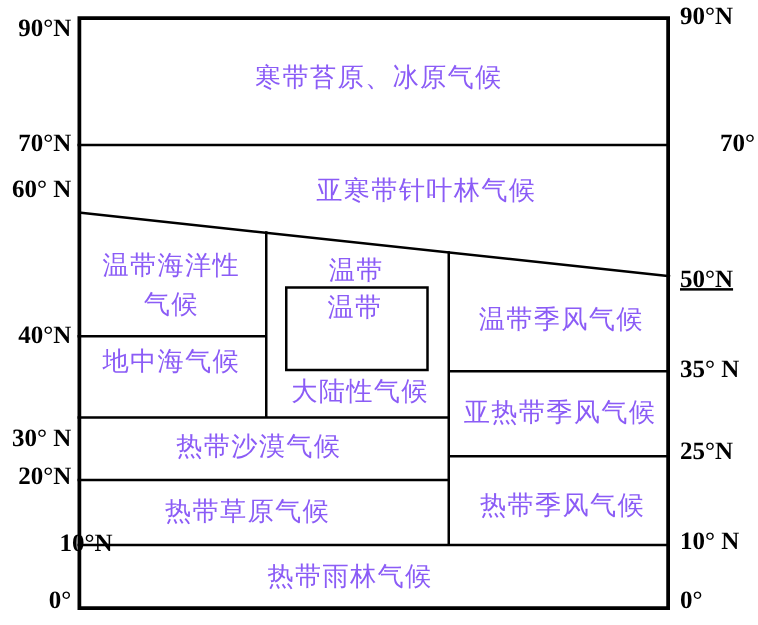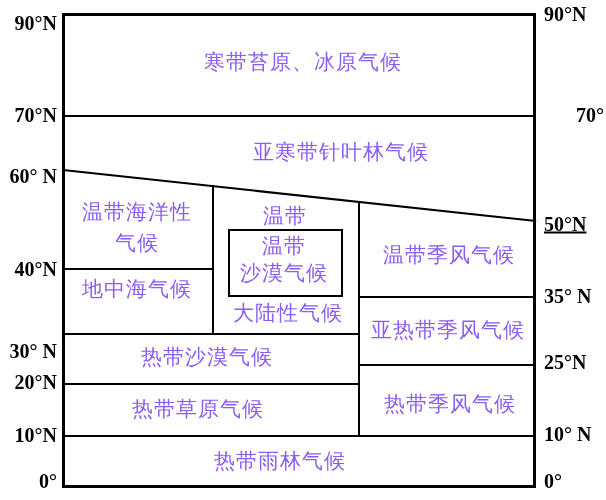--- a/index.html
+++ b/index.html
@@ -88,38 +88,37 @@
 
   <div class="zone-label" style="left:303px; top:62px;">寒带苔原、冰原气候</div>
   <div class="zone-label" style="left:305px; top:152px;margin-left:36px;">亚寒带针叶林气候</div>
 
   <div class="zone-label" style="left:137px; top:212px;">温带海洋性</div>
   <div class="zone-label" style="left:137px; top:243px;">气候</div>
   <div class="zone-label" style="left:137px; top:289px;">地中海气候</div>
 
   <div class="zone-label" style="left:285px; top:216px;">温带</div>
   <div class="zone-label" style="left:284px; top:246px;">温带</div>
-  <div class="zone-label" style="left:284px; top:273px;">沙漠气候</div>
   <div class="zone-label" style="left:288px; top:313px;">大陆性气候</div>
 
   <div class="zone-label" style="left:449px; top:255px;">温带季风气候</div>
   <div class="zone-label" style="left:448px; top:330px;">亚热带季风气候</div>
 
   <div class="zone-label" style="left:207px; top:357px;">热带沙漠气候</div>
   <div class="zone-label" style="left:198px; top:409px;">热带草原气候</div>
   <div class="zone-label" style="left:450px; top:404px;">热带季风气候</div>
   <div class="zone-label" style="left:280px; top:461px;">热带雨林气候</div>
 
   <div class="axis-label axis-left" style="top:23px;">90°N</div>
   <div class="axis-label axis-left" style="top:115px;">70°N</div>
-  <div class="axis-label axis-left" style="top:176px;">60° N</div>
+  <div class="axis-label axis-left" style="top:152px;">60° N</div>
   <div class="axis-label axis-left" style="top:269px;">40°N</div>
   <div class="axis-label axis-left" style="top:351px;">30° N</div>
   <div class="axis-label axis-left" style="top:382px;">20°N</div>
-  <div class="axis-label axis-left" style="top:435px;">10°N</div>
+  <div class="axis-label axis-left" style="top:435px;padding-left:33px;">10°N</div>
   <div class="axis-label axis-left" style="top:481px;">0°</div>
 
   <div class="axis-label axis-right" style="top:14px;">90°N</div>
   <div class="axis-label axis-right" style="top:115px;margin-left:32px;">70° N</div>
   <div class="axis-label axis-right" style="top:224px;text-decoration:underline;">50°N</div>
   <div class="axis-label axis-right" style="top:296px;">35° N</div>
   <div class="axis-label axis-right" style="top:362px;">25°N</div>
   <div class="axis-label axis-right" style="top:434px;">10° N</div>
   <div class="axis-label axis-right" style="top:481px;">0°</div>
 

